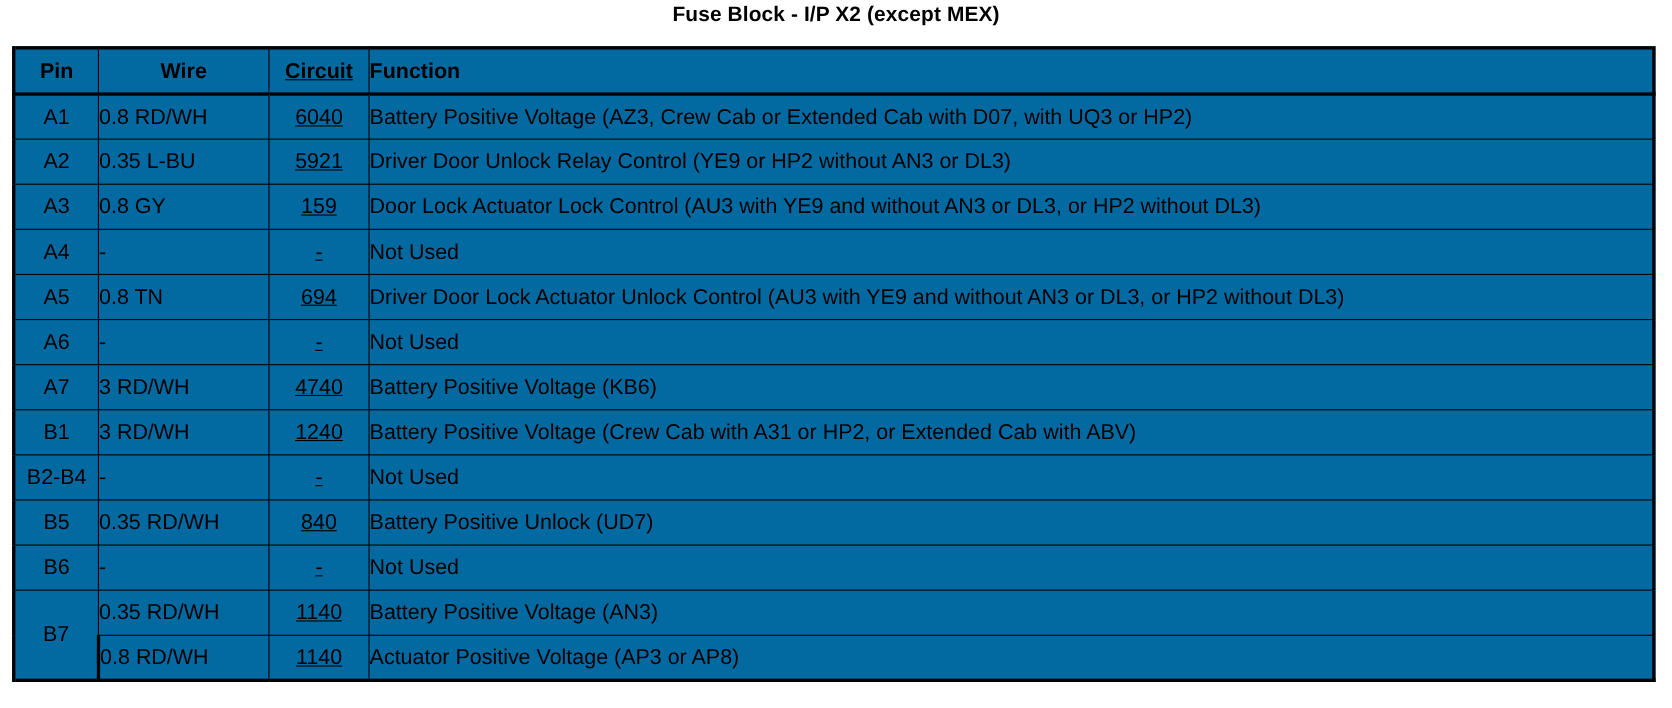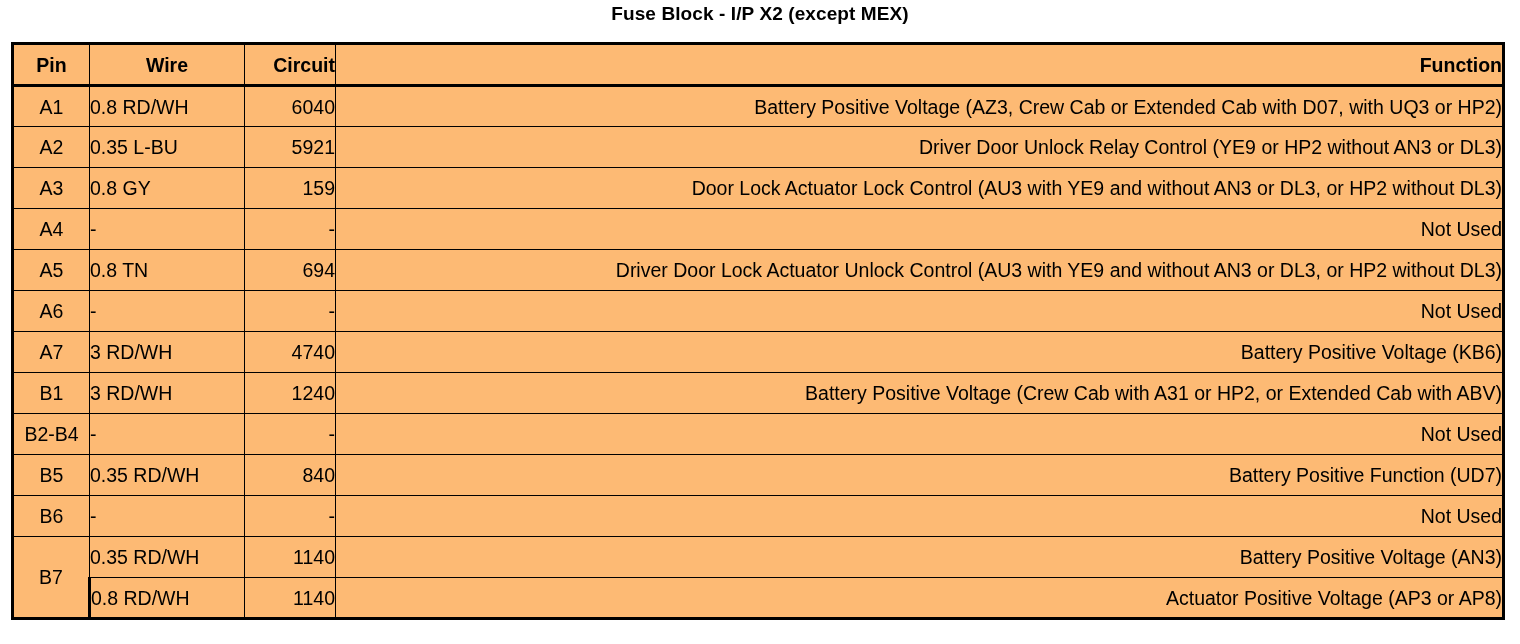--- a/index.html
+++ b/index.html
@@ -32,21 +32,21 @@
     line-height: 26px;
     white-space: nowrap;
   }
   #fuse-table {
     position: absolute;
     left: 11px;
     top: 42px;
     width: 1494px;
     border-collapse: collapse;
     table-layout: fixed;
-    background: #fdba74;
+    background: #0369a1;
   }
   #fuse-table td, #fuse-table th {
     border: 1px solid #000000;
     padding: 0;
     font-size: 19.5px;
     font-weight: normal;
     line-height: 20px;
     height: 41px;
     box-sizing: border-box;
     vertical-align: middle;
@@ -57,22 +57,22 @@
     font-weight: bold;
     font-size: 19.5px;
     height: 42px;
   }
   
   #fuse-table {
     border: 3px solid #000000;
   }
   .col-pin   { width: 77px;  text-align: center; }
   .col-wire  { width: 155px; }
-  .col-circ  { width: 91px;  text-align: right; }
-  .col-func  { width: auto;  text-align: right; }
+  .col-circ  { width: 91px;  text-align: center; text-decoration: underline; }
+  .col-func  { width: auto;  text-align: left; }
   .col-func.cell { padding-left: 9px; margin-left: 38px; }
   
   #fuse-table thead th { border-bottom: 3px solid #000000; }
   
   #fuse-table tr > *:first-child { border-left: 3px solid #000000; }
   #fuse-table tr > *:last-child  { border-right: 3px solid #000000; }
   #fuse-table tbody tr:last-child > * { border-bottom: 3px solid #000000; }
   .pin-merged { vertical-align: middle; text-align: center; }
   .subrow td { height: 41px; }
 </style>
@@ -144,21 +144,21 @@
         <tr>
           <td class="col-pin">B2-B4</td>
           <td class="col-wire">-</td>
           <td class="col-circ">-</td>
           <td class="col-func cell">Not Used</td>
         </tr>
         <tr>
           <td class="col-pin">B5</td>
           <td class="col-wire">0.35 RD/WH</td>
           <td class="col-circ">840</td>
-          <td class="col-func cell">Battery Positive Function (UD7)</td>
+          <td class="col-func cell">Battery Positive Unlock (UD7)</td>
         </tr>
         <tr>
           <td class="col-pin">B6</td>
           <td class="col-wire">-</td>
           <td class="col-circ">-</td>
           <td class="col-func cell">Not Used</td>
         </tr>
         <tr class="subrow">
           <td class="col-pin pin-merged" rowspan="2">B7</td>
           <td class="col-wire">0.35 RD/WH</td>

